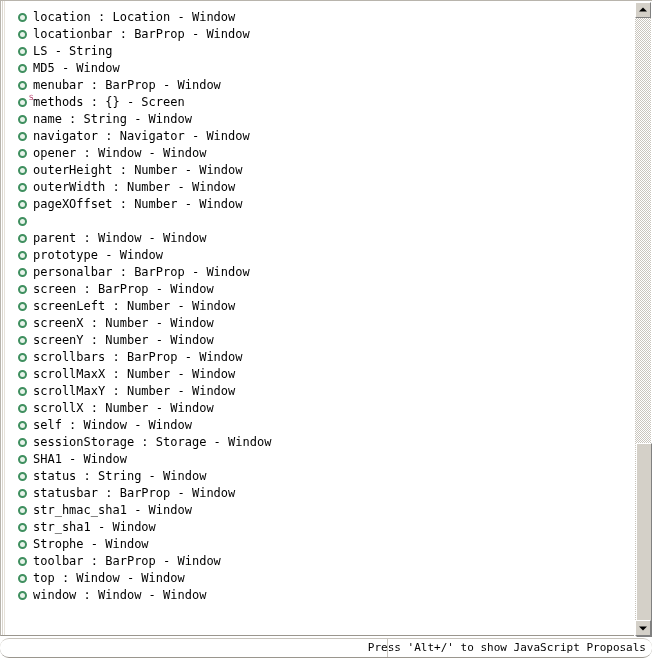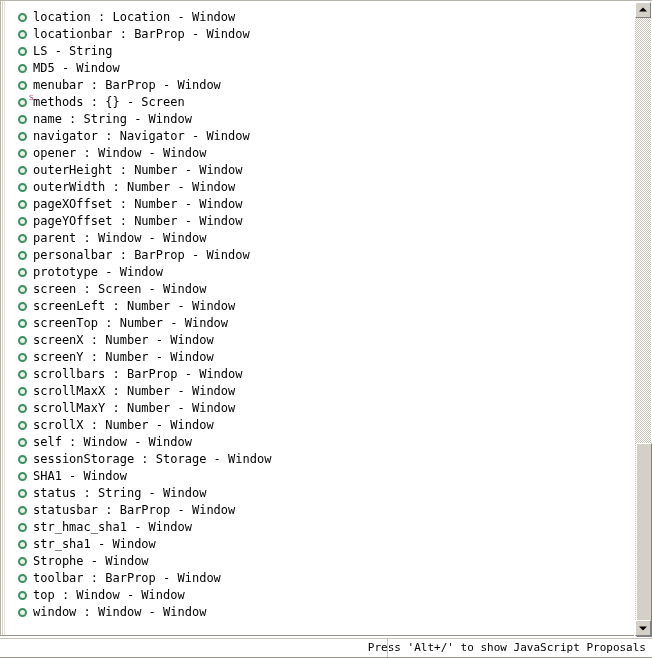--- a/index.html
+++ b/index.html
@@ -190,20 +190,21 @@
   .status-bar {
     position: absolute;
     left: 0;
     bottom: 0;
     width: 652px;
     height: 20px;
     box-sizing: border-box;
     background: #ffffff;
     border-top: 1px solid #c8c4bc;
     border-bottom: 1px solid #9a968e;
+    border-radius: 9px;
   }
   .status-text {
     position: absolute;
     right: 6px;
     top: 2px;
     font-family: "DejaVu Sans Mono", "Liberation Mono", monospace;
     font-size: 11px;
     color: #000000;
     white-space: nowrap;
   }
@@ -233,27 +234,26 @@
           <li class="proposal-row"><span class="bullet-icon"></span><span class="row-text">LS - String</span></li>
           <li class="proposal-row"><span class="bullet-icon"></span><span class="row-text">MD5 - Window</span></li>
           <li class="proposal-row"><span class="bullet-icon"></span><span class="row-text">menubar : BarProp - Window</span></li>
           <li class="proposal-row"><span class="bullet-icon"><span class="sup-badge">S</span></span><span class="row-text">methods : {} - Screen</span></li>
           <li class="proposal-row"><span class="bullet-icon"></span><span class="row-text">name : String - Window</span></li>
           <li class="proposal-row"><span class="bullet-icon"></span><span class="row-text">navigator : Navigator - Window</span></li>
           <li class="proposal-row"><span class="bullet-icon"></span><span class="row-text">opener : Window - Window</span></li>
           <li class="proposal-row"><span class="bullet-icon"></span><span class="row-text">outerHeight : Number - Window</span></li>
           <li class="proposal-row"><span class="bullet-icon"></span><span class="row-text">outerWidth : Number - Window</span></li>
           <li class="proposal-row"><span class="bullet-icon"></span><span class="row-text">pageXOffset : Number - Window</span></li>
-          <li class="proposal-row"><span class="bullet-icon"></span><span class="row-text">pageYOffset : Number - Window</span></li>
+          <li class="proposal-row"><span class="bullet-icon"></span></li>
           <li class="proposal-row"><span class="bullet-icon"></span><span class="row-text">parent : Window - Window</span></li>
+          <li class="proposal-row"><span class="bullet-icon"></span><span class="row-text">prototype - Window</span></li>
           <li class="proposal-row"><span class="bullet-icon"></span><span class="row-text">personalbar : BarProp - Window</span></li>
-          <li class="proposal-row"><span class="bullet-icon"></span><span class="row-text">prototype - Window</span></li>
-          <li class="proposal-row"><span class="bullet-icon"></span><span class="row-text">screen : Screen - Window</span></li>
+          <li class="proposal-row"><span class="bullet-icon"></span><span class="row-text">screen : BarProp - Window</span></li>
           <li class="proposal-row"><span class="bullet-icon"></span><span class="row-text">screenLeft : Number - Window</span></li>
-          <li class="proposal-row"><span class="bullet-icon"></span><span class="row-text">screenTop : Number - Window</span></li>
           <li class="proposal-row"><span class="bullet-icon"></span><span class="row-text">screenX : Number - Window</span></li>
           <li class="proposal-row"><span class="bullet-icon"></span><span class="row-text">screenY : Number - Window</span></li>
           <li class="proposal-row"><span class="bullet-icon"></span><span class="row-text">scrollbars : BarProp - Window</span></li>
           <li class="proposal-row"><span class="bullet-icon"></span><span class="row-text">scrollMaxX : Number - Window</span></li>
           <li class="proposal-row"><span class="bullet-icon"></span><span class="row-text">scrollMaxY : Number - Window</span></li>
           <li class="proposal-row"><span class="bullet-icon"></span><span class="row-text">scrollX : Number - Window</span></li>
           <li class="proposal-row"><span class="bullet-icon"></span><span class="row-text">self : Window - Window</span></li>
           <li class="proposal-row"><span class="bullet-icon"></span><span class="row-text">sessionStorage : Storage - Window</span></li>
           <li class="proposal-row"><span class="bullet-icon"></span><span class="row-text">SHA1 - Window</span></li>
           <li class="proposal-row"><span class="bullet-icon"></span><span class="row-text">status : String - Window</span></li>

